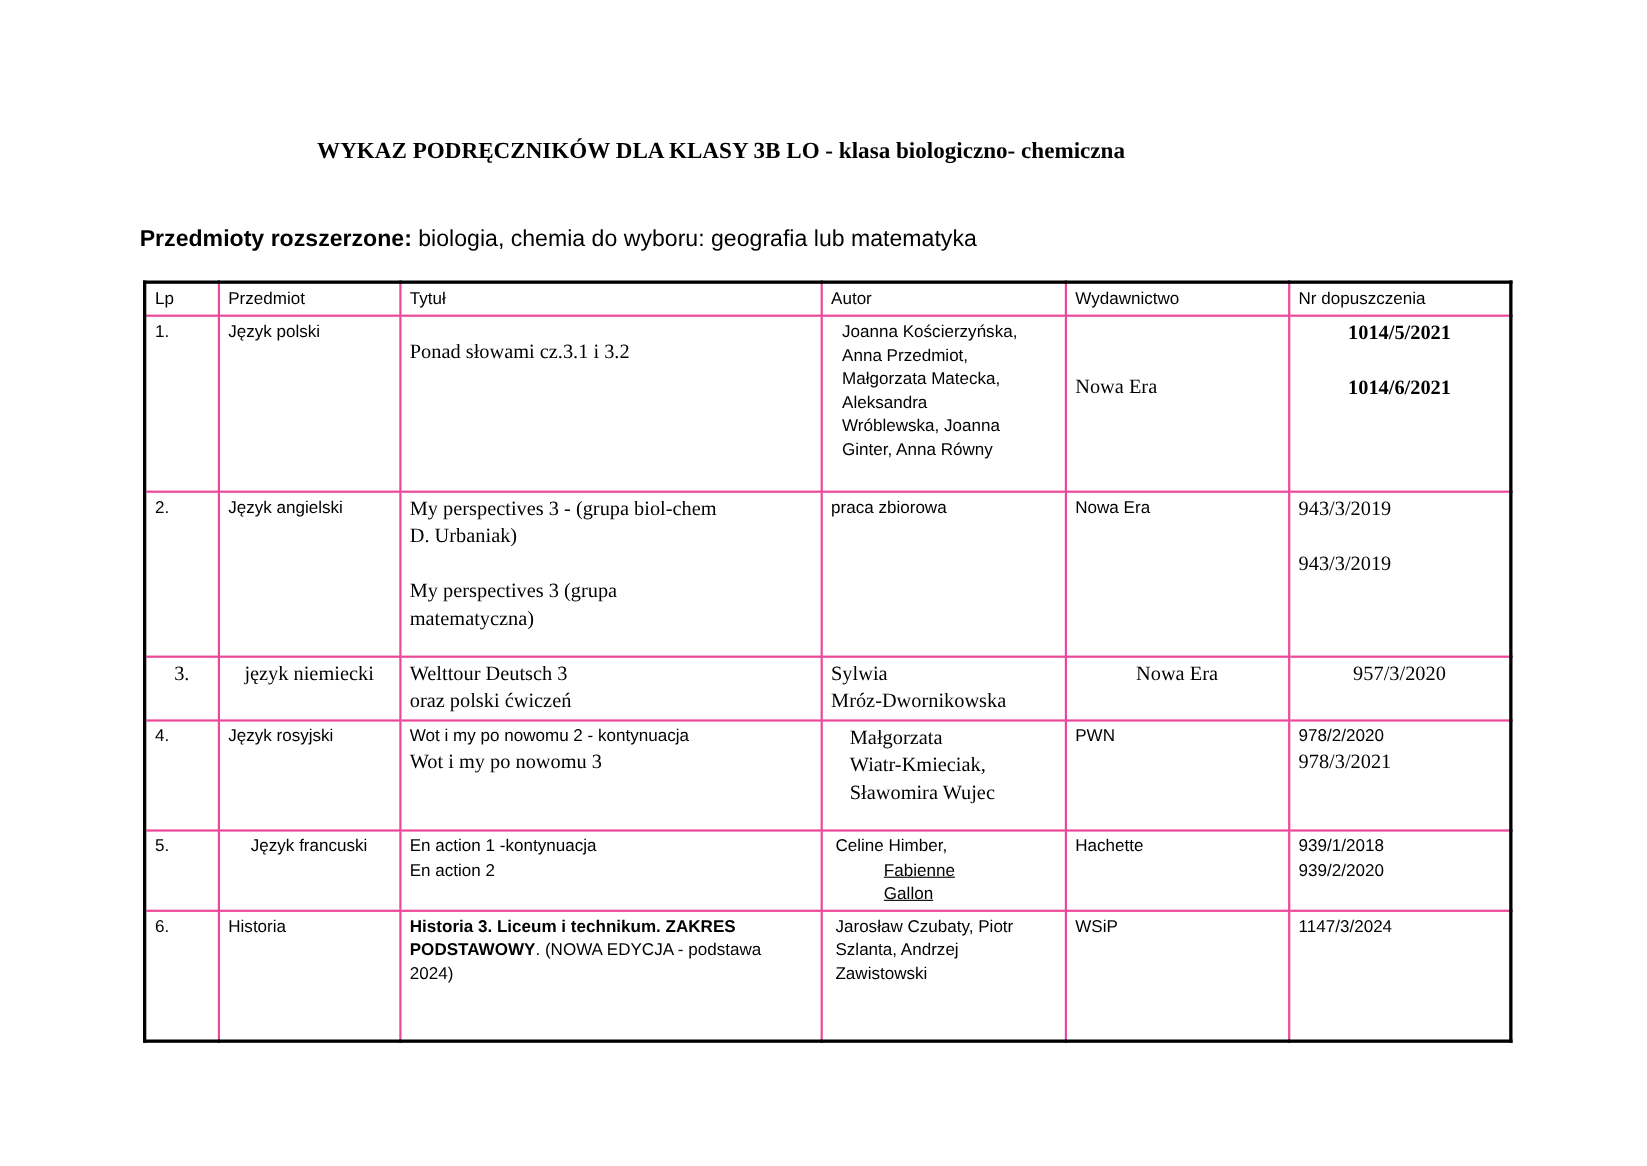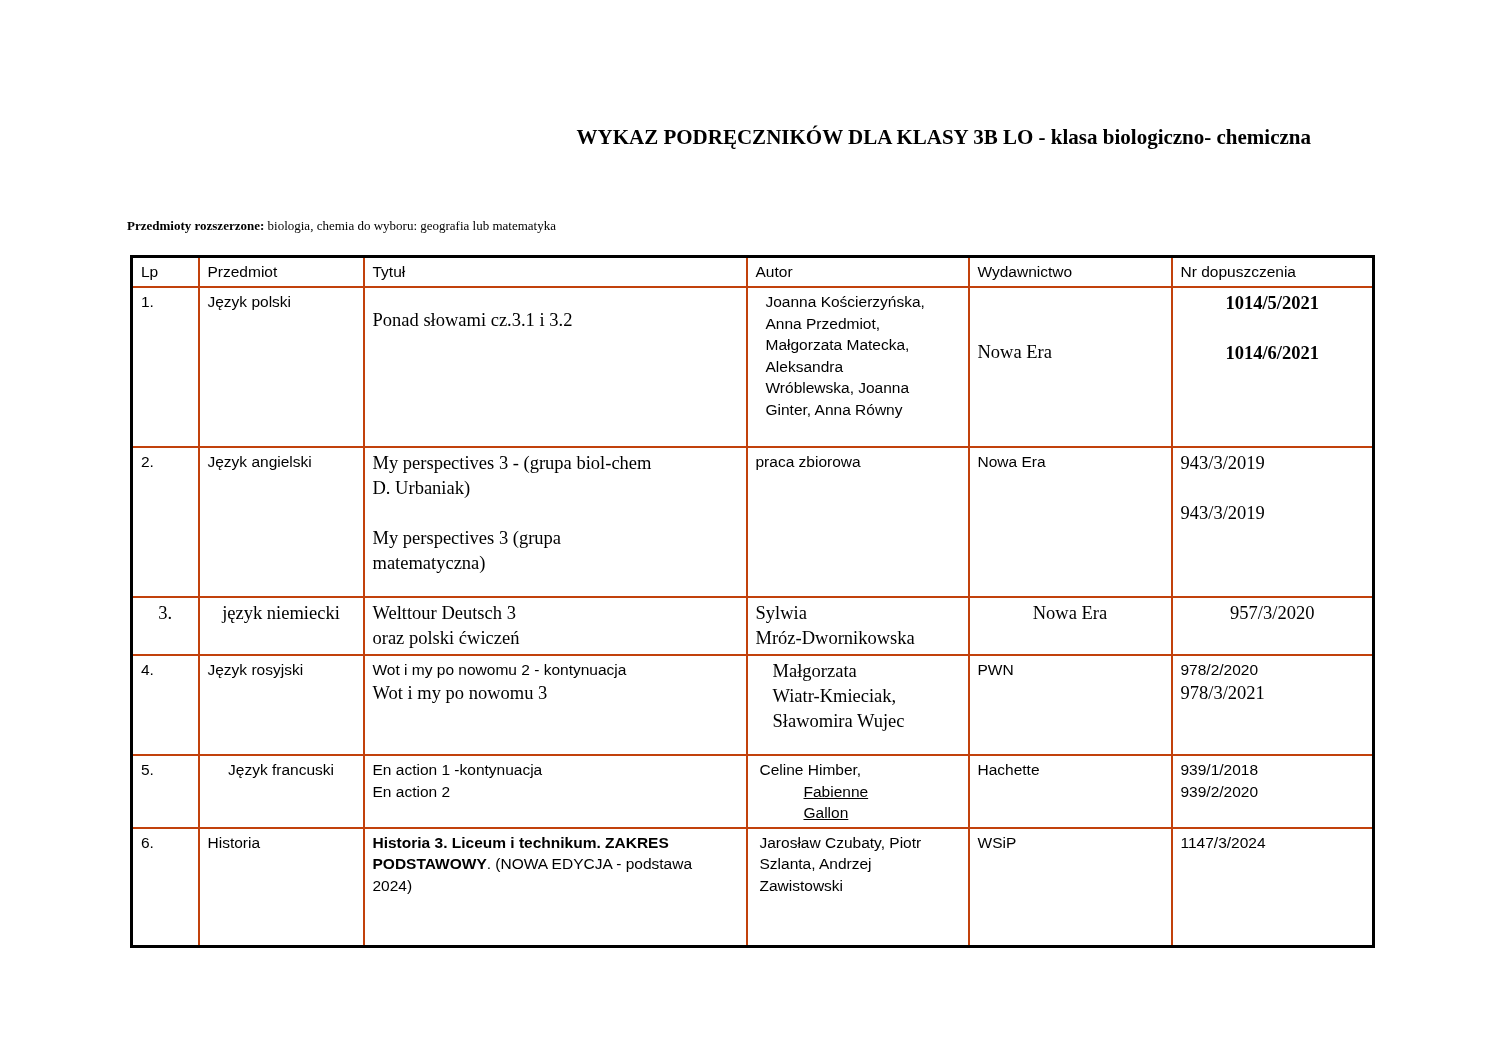--- a/index.html
+++ b/index.html
@@ -1,28 +1,28 @@
 <!DOCTYPE html>
 <html><head>
 <meta charset="utf-8">
 <style>
   html,body{margin:0;padding:0;background:#ffffff;}
   body{width:1497px;height:1060px;position:relative;overflow:hidden;color:#000;
        font-family:"Liberation Sans",sans-serif;}
 
-  .title-block{position:absolute;top:122px;left:0;width:1311px;text-align:right;
+  .title-block{position:absolute;top:122px;left:0;width:1311px;text-align:center;
        font-family:"Liberation Serif",serif;font-weight:bold;font-size:21px;line-height:31px;}
 
-  .subtitle{position:absolute;top:218px;left:127px;
-       font-family:Liberation Serif, serif;font-size:13px;}
+  .subtitle{position:absolute;top:206px;left:127px;
+       font-family:Liberation Sans, sans-serif;font-size:21px;}
   .subtitle .b{font-weight:bold;}
 
   table.booklist{position:absolute;top:255px;left:130px;border-collapse:collapse;
        table-layout:fixed;border:3px solid #000;}
-  table.booklist th, table.booklist td{border:2px solid #c2410c;vertical-align:top;
+  table.booklist th, table.booklist td{border:2px solid #ec4899;vertical-align:top;
        padding:3px 8px;overflow:hidden;}
   table.booklist th{font-size:15.5px;font-weight:normal;text-align:left;
        vertical-align:middle;height:24px;padding:2px 8px;}
 
   .ln{min-height:21px;}
   .ln.sp{height:25px;}
   .run.sans{font-family:"Liberation Sans",sans-serif;font-size:15.5px;line-height:21.5px;}
   .run.serif{font-family:"Liberation Serif",serif;font-size:18.5px;line-height:25px;}
   .run.bold{font-weight:bold;}
   .run.und{text-decoration:underline;margin-left:44px;}

